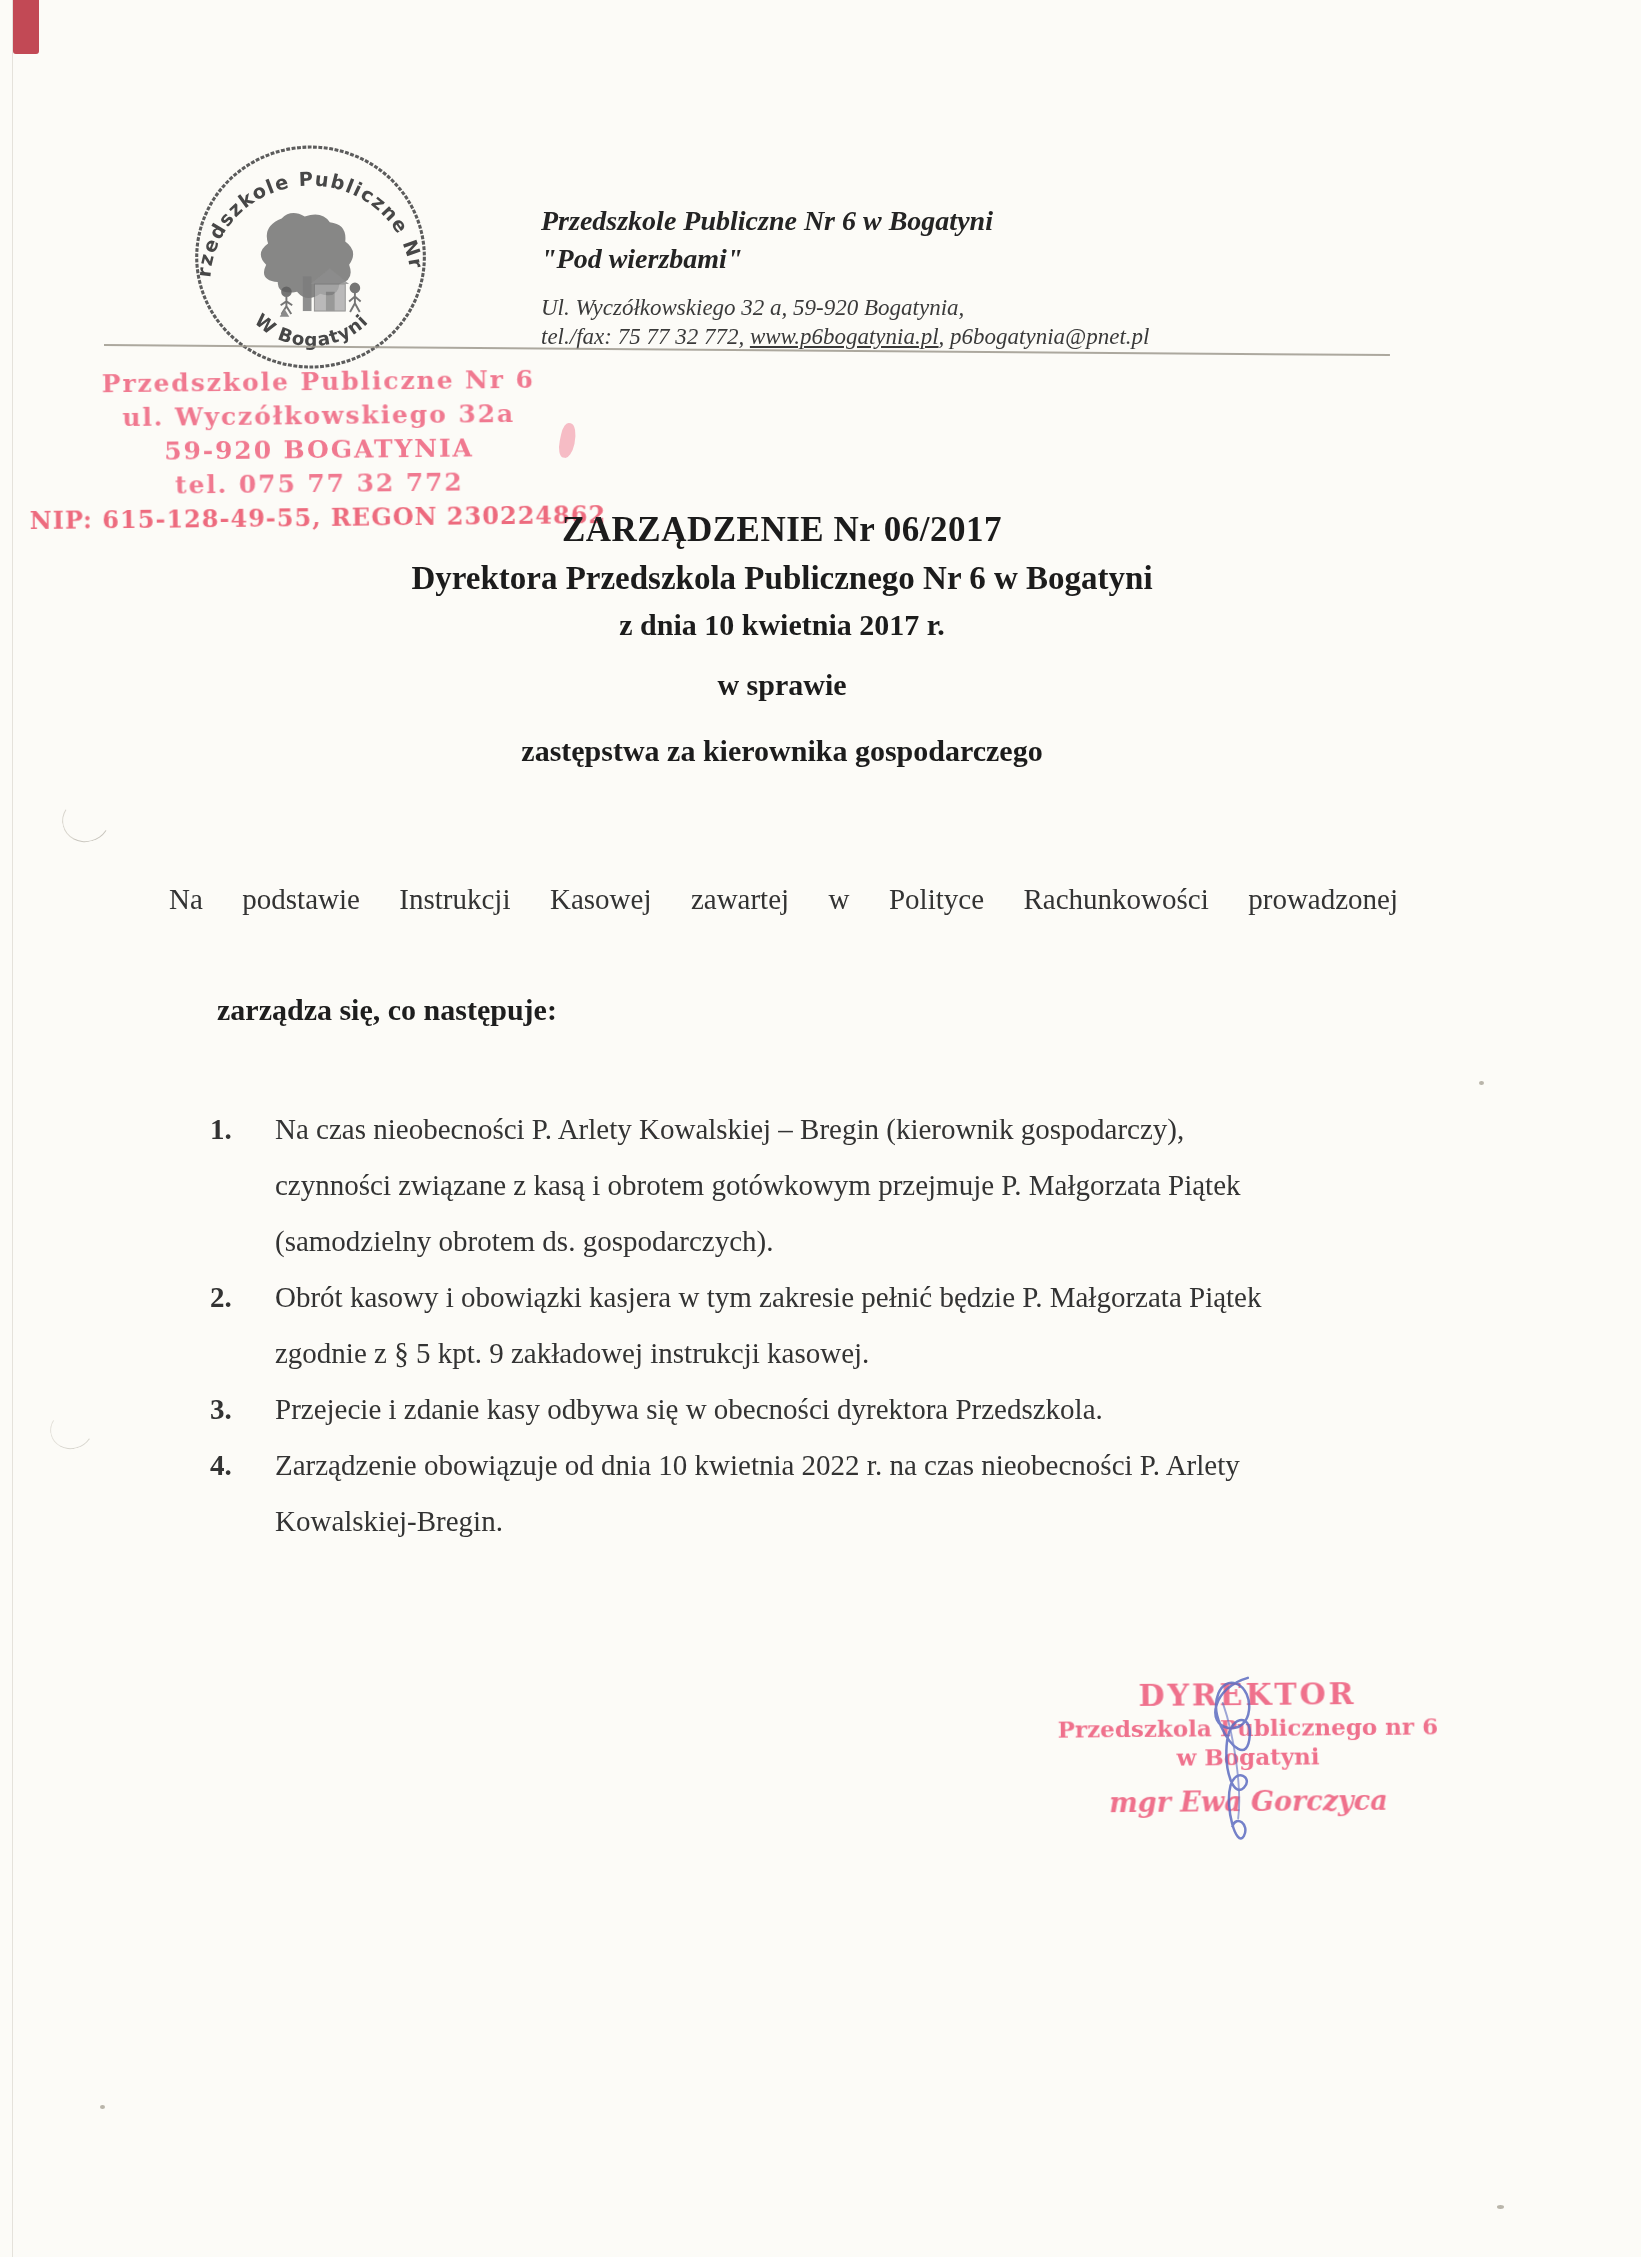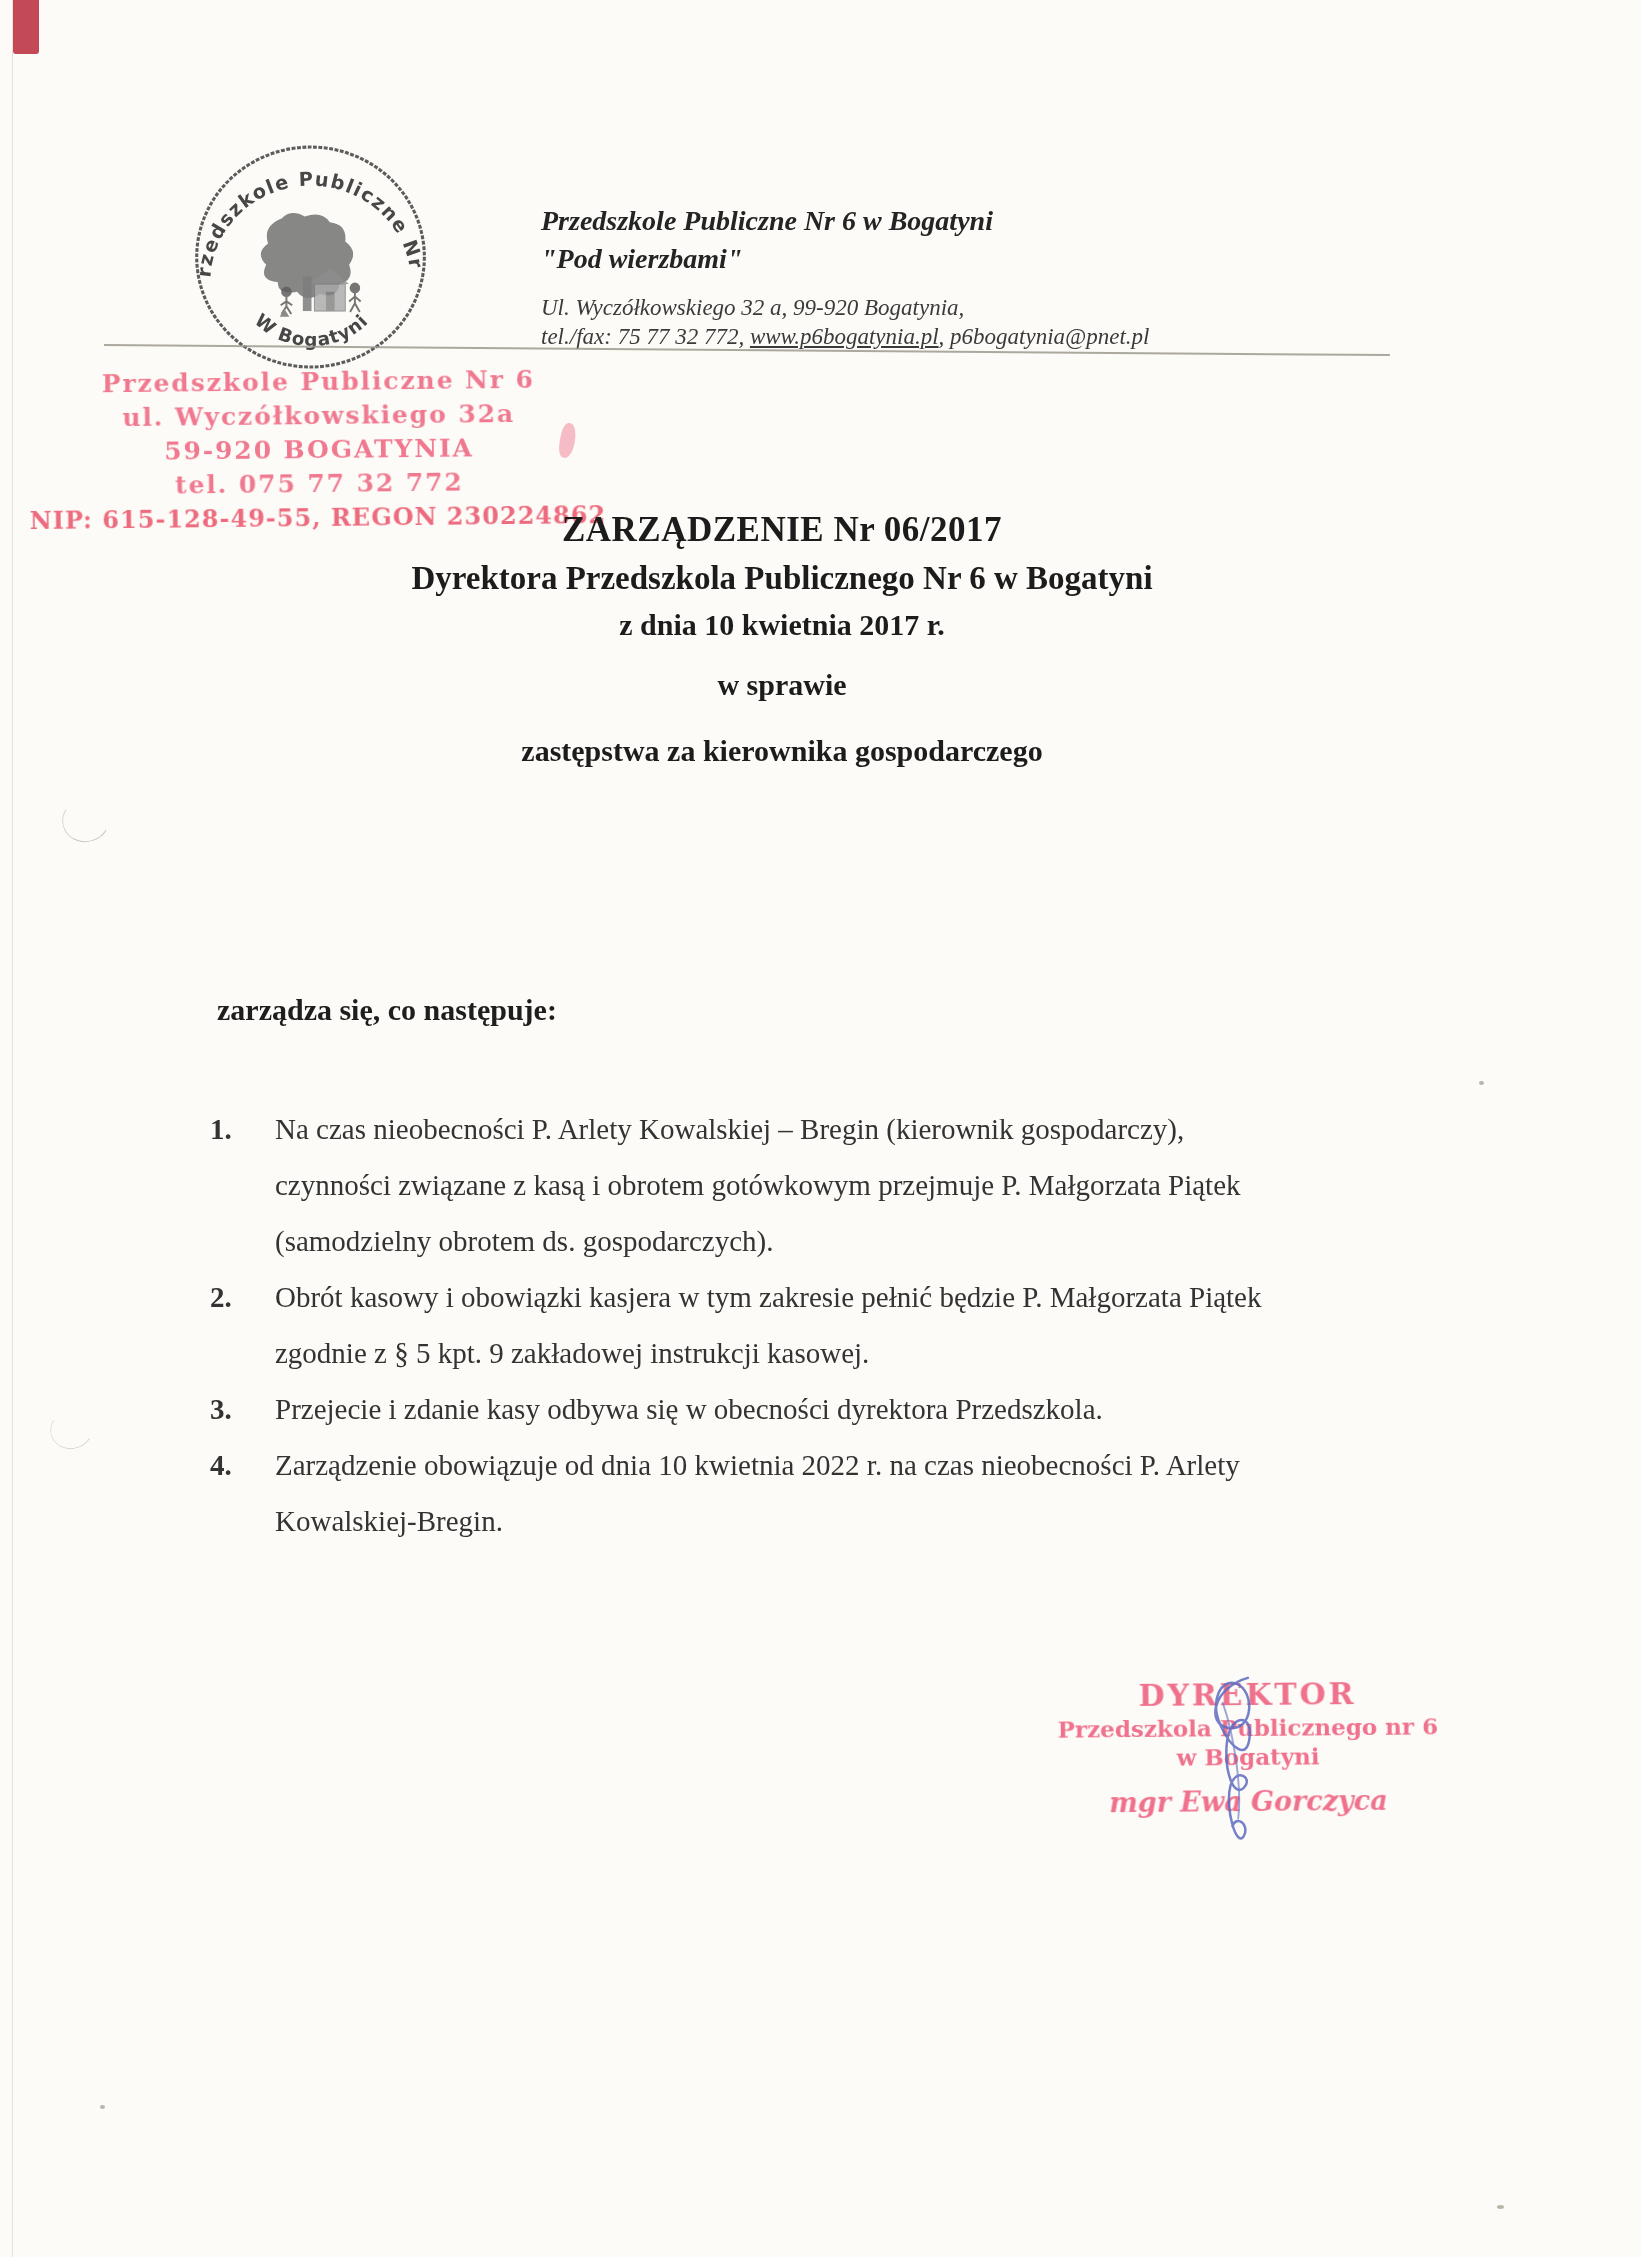--- a/index.html
+++ b/index.html
@@ -100,39 +100,40 @@
         <path d="M 101 163 l 0 10 M 101 168 l -6 4 M 101 168 l 6 4 M 101 173 l -5 8 M 101 173 l 5 8"></path>
         <polygon points="94,184 104,184 99,176" fill="#777" stroke="none"></polygon>
         <circle cx="172" cy="154" r="4.5" fill="#5f5f5f"></circle>
         <path d="M 172 159 l 0 11 M 172 163 l -6 5 M 172 163 l 6 5 M 172 170 l -5 9 M 172 170 l 5 9"></path>
       </g>
     </g>
   </svg>
 
   <div class="hdr-name">Przedszkole Publiczne Nr 6 w Bogatyni</div>
   <div class="hdr-sub">"Pod wierzbami"</div>
-  <div class="hdr-addr a1">Ul. Wyczółkowskiego 32 a, 99-920 Bogatynia,</div>
+  <div class="hdr-addr a1">Ul. Wyczółkowskiego 32 a, 59-920 Bogatynia,</div>
   <div class="hdr-addr a2"><span>tel./fax: 75 77 32 772, </span><span class="uline">www.p6bogatynia.pl</span><span>, p6bogatynia@pnet.pl</span></div>
   <div class="rule"></div>
 
   <div class="stamp-top" style="color:#ef6f88">
     <div class="st">Przedszkole Publiczne Nr 6</div>
     <div class="st">ul. Wyczółkowskiego 32a</div>
     <div class="st">59-920 BOGATYNIA</div>
     <div class="st">tel. 075 77 32 772</div>
     <div class="st st5" style="color:#ec5f74">NIP: 615-128-49-55, REGON 230224862</div>
   </div>
 
   <div class="cline t1">ZARZĄDZENIE Nr 06/2017</div>
   <div class="cline t2">Dyrektora Przedszkola Publicznego Nr 6 w Bogatyni</div>
   <div class="cline t3">z dnia 10 kwietnia 2017 r.</div>
   <div class="cline ws">w sprawie</div>
   <div class="cline subj">zastępstwa za kierownika gospodarczego</div>
 
   <div class="para">
+    <div class="jl">Na podstawie Instrukcji Kasowej zawartej w Polityce Rachunkowości prowadzonej</div>
   </div>
 
   <div class="orders">zarządza się, co następuje:</div>
 
   <div class="list">
     <div class="item">
       <div class="num">1.</div>
       <div class="lines">
         <div class="line">Na czas nieobecności P. Arlety Kowalskiej – Bregin (kierownik gospodarczy),</div>
         <div class="line">czynności związane z kasą i obrotem gotówkowym przejmuje P. Małgorzata Piątek</div>

